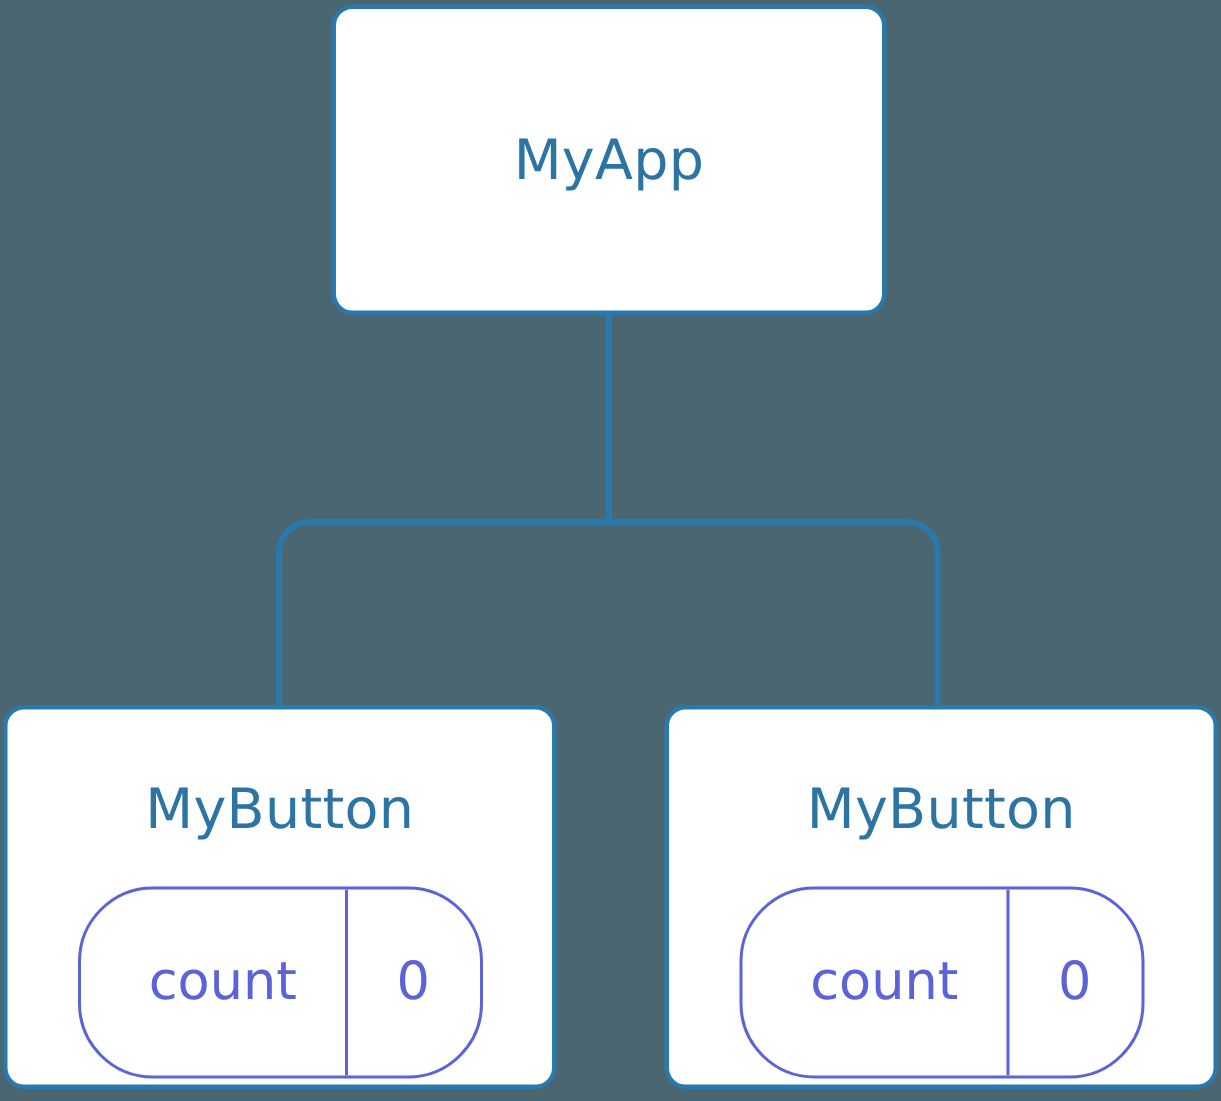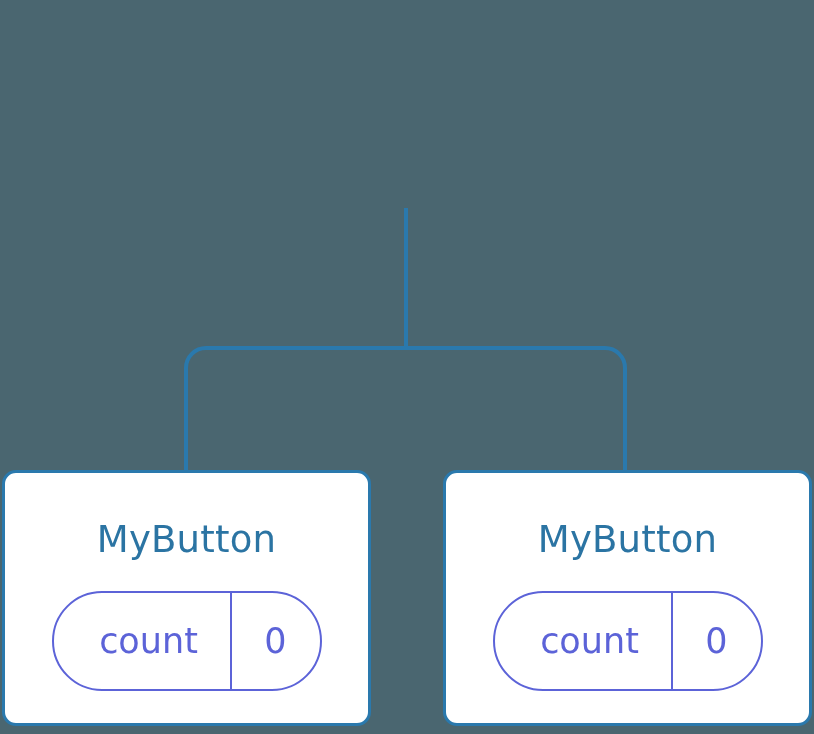--- a/index.html
+++ b/index.html
@@ -65,21 +65,21 @@
     line-height: 1;
     white-space: nowrap;
   }
   .node-child-left .node-title,
   .node-child-right .node-title {
     margin-top: 48px;
     text-align: center;
   }
   .pill {
     margin-top: 33px;
-    height: 100px;
+    height: 128px;
     display: flex;
     align-items: stretch;
     box-sizing: border-box;
     border: 2px solid #5c63d8;
     border-radius: 50px;
     background: transparent;
     overflow: hidden;
   }
   .pill-key,
   .pill-val {
@@ -108,20 +108,23 @@
 
   <svg id="edges" viewBox="0 0 814 734" width="814" height="734" aria-hidden="true">
 
     <path fill="none" stroke="#2a79ad" stroke-width="4" stroke-linecap="butt" d="M 406,208 L 406,348"></path>
 
     <path fill="none" stroke="#2a79ad" stroke-width="4" stroke-linecap="butt" stroke-linejoin="round" d="M 406,348 L 206,348 A 20,20 0 0 0 186,368 L 186,472"></path>
 
     <path fill="none" stroke="#2a79ad" stroke-width="4" stroke-linecap="butt" stroke-linejoin="round" d="M 406,348 L 605,348 A 20,20 0 0 1 625,368 L 625,472"></path>
   </svg>
 
+  <div class="node node-root">
+    <span class="node-title">MyApp</span>
+  </div>
 
   <div class="node node-child-left">
     <span class="node-title">MyButton</span>
     <div class="pill">
       <span class="pill-key">count</span>
       <span class="pill-val">0</span>
     </div>
   </div>
 
   <div class="node node-child-right">

